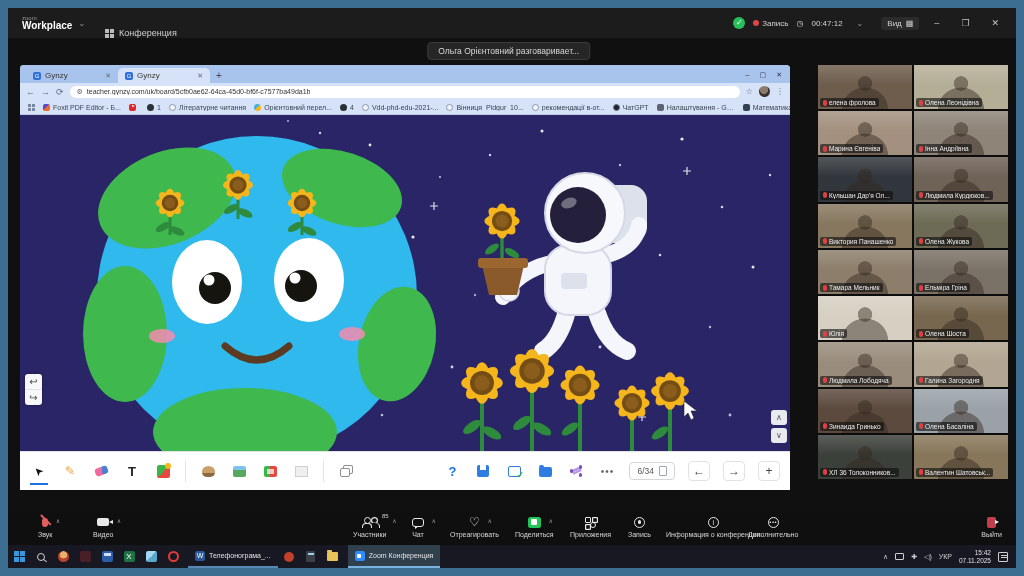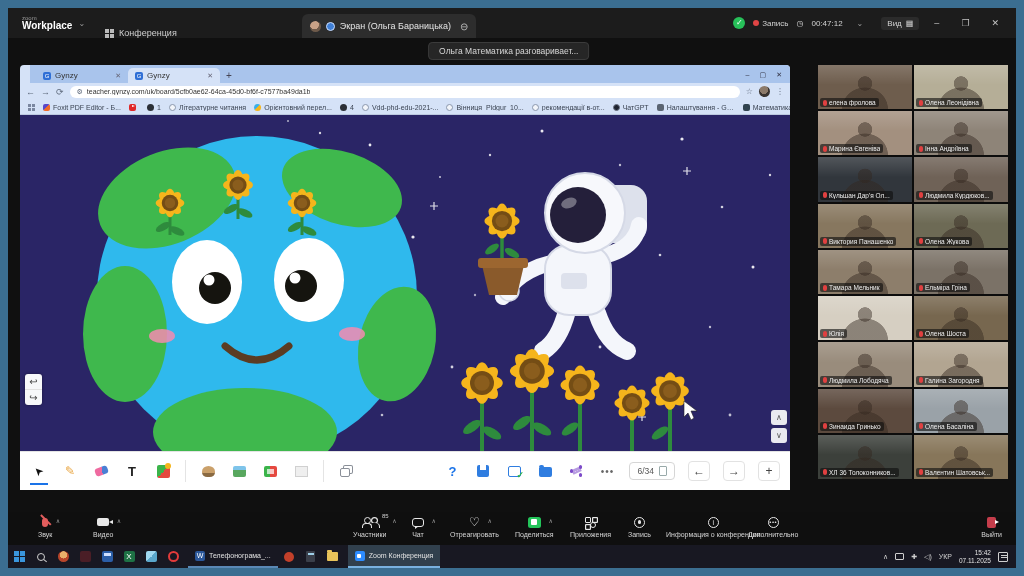--- a/index.html
+++ b/index.html
@@ -26,21 +26,21 @@
   .recdot { width:6px; height:6px; border-radius:50%; background:#e04545; display:inline-block; margin-right:3px; }
   .tb-txt { font-size:8px; color:#d3d3d3; }
   .view-pill { background:#2b2b2b; border-radius:3px; padding:2px 6px; display:flex; gap:4px; align-items:center; }
   .winbtn { font-size:9px; color:#c3c3c3; padding:0 7px; }
 
   
   #toast { position:absolute; left:50%; transform:translateX(-52%); top:34px; background:#262626; border:1px solid #3b3b3b; color:#d8d8d8; font-size:8.5px; padding:3px 10px; border-radius:4px; z-index:5; }
 
   
   #browser { position:absolute; left:12px; top:57px; width:770px; height:425px; background:#d5e2f7; border-radius:4px 4px 0 0; overflow:hidden; }
-  #tabstrip { height:18px; background:#a9c4ec; display:flex; align-items:flex-end; padding-left:6px;margin-left:10px; }
+  #tabstrip { height:18px; background:#a9c4ec; display:flex; align-items:flex-end; padding-left:6px; }
   .btab { display:flex; align-items:center; gap:4px; font-size:8px; color:#333; height:15px; padding:0 7px; border-radius:5px 5px 0 0; min-width:92px; }
   .btab.active { background:#d5e2f7; }
   .favsq { width:8px; height:8px; border-radius:2px; background:#2f6fd6; color:#fff; font-size:6px; line-height:8px; text-align:center; }
   .tab-x { margin-left:auto; color:#667; font-size:7px; }
   .newtab { font-size:10px; color:#445; margin:0 0 2px 6px; }
   #tabstrip .wc { margin-left:auto; display:flex; gap:10px; padding:0 8px 4px 0; font-size:7px; color:#334; }
   #urlrow { height:17px; background:#d5e2f7; display:flex; align-items:center; gap:6px; padding:0 6px; }
   .nav-ar { font-size:9px; color:#5f6b7d; }
   #urlpill { flex:1; background:#fff; border-radius:8px; height:12px; display:flex; align-items:center; gap:4px; padding:0 7px; }
   #urlpill .tune { font-size:7px; color:#5f6b7d; }
@@ -185,43 +185,37 @@
     <div id="topbar">
       <div class="brand">
         <span class="b1">zoom</span>
         <span class="b2">Workplace</span>
       </div>
       <span class="chev">⌄</span>
       <div class="top-tab">
         <span class="grid-ico"></span>
         <span>Конференция</span>
       </div>
-      <div class="screen-tab">
-        <span class="mini-ava"></span>
-        <span class="share-dot"></span>
-        <span>Экран (Ольга Бараницька)</span>
-        <span class="minus-circ">⊖</span>
-      </div>
       <div class="right">
         <span class="shield">✓</span>
         <span class="tb-txt"><i class="recdot"></i><span>Запись</span></span>
         <span class="tb-txt">◷</span>
         <span class="tb-txt">00:47:12</span>
         <span class="chev">⌄</span>
         <span class="view-pill tb-txt">
             <span>Вид</span>
             <span>▦</span>
           </span>
         <span class="winbtn">–</span>
         <span class="winbtn">❐</span>
         <span class="winbtn">✕</span>
       </div>
     </div>
 
-    <div id="toast">Ольга Математика разговаривает...</div>
+    <div id="toast">Ольга Орієнтовний разговаривает...</div>
 
     <div id="browser">
       <div id="tabstrip">
         <div class="btab">
           <span class="favsq">G</span>
           <em style="font-style:normal">Gynzy</em>
           <span class="tab-x">✕</span>
         </div>
         <div class="btab active">
           <span class="favsq">G</span>

